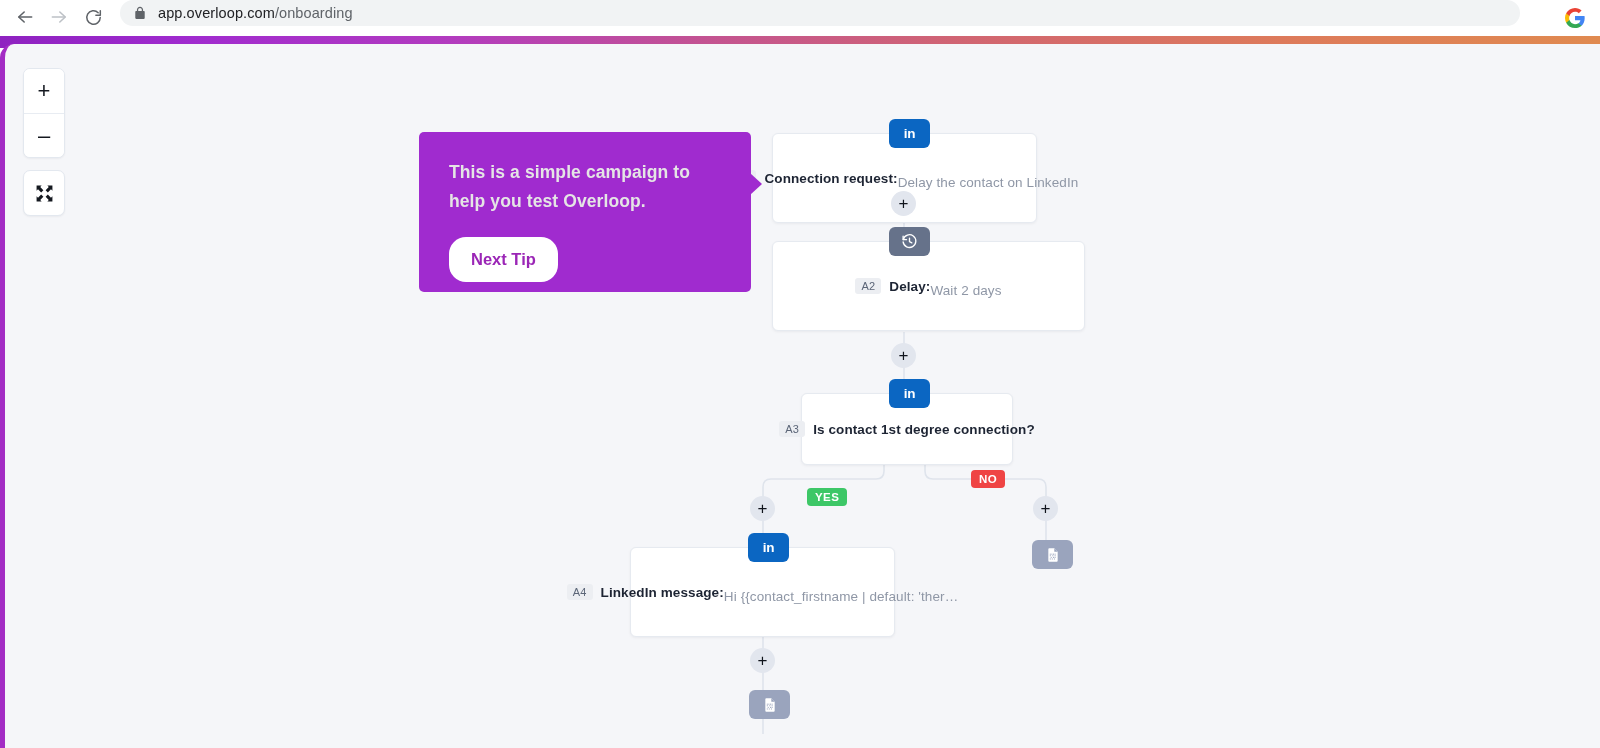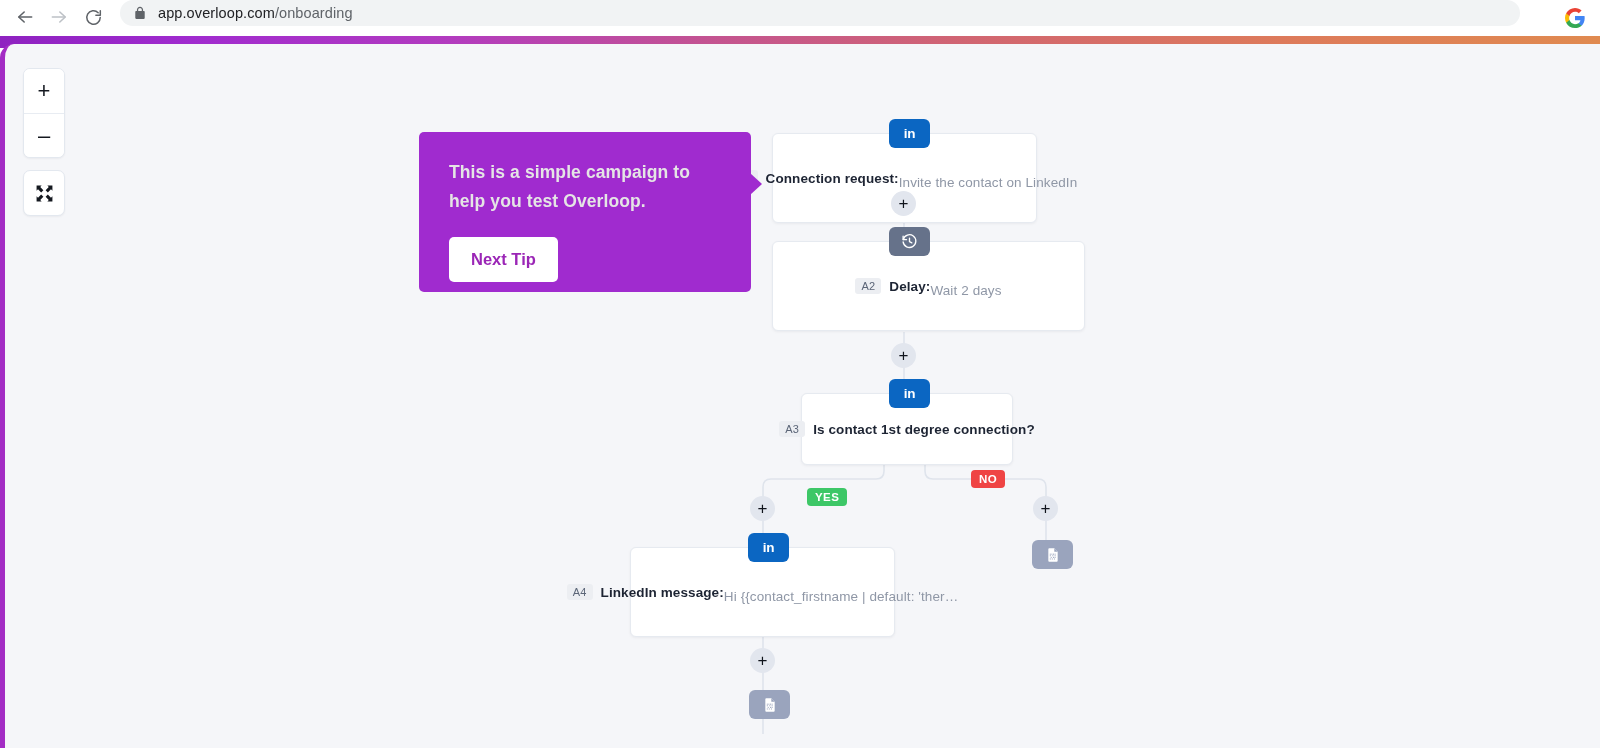--- a/index.html
+++ b/index.html
@@ -132,21 +132,21 @@
     letter-spacing: .1px;
   }
   .coach-btn {
     margin-top: 21px;
     display: inline-block;
     background: #ffffff;
     color: #9b26b6;
     font-size: 16.5px;
     font-weight: 700;
     border: none;
-    border-radius: 5px;
+    border-radius: 17px;
     padding: 13px 22px;
     cursor: pointer;
     font-family: "Liberation Sans", sans-serif;
   }
 
   
   .flow { position: absolute; inset: 0; }
   .flow-svg { position: absolute; left: 0; top: 0; width: 1600px; height: 704px; }
 
   .node-card {
@@ -332,21 +332,21 @@
 
         <line x1="1041" y1="465" x2="1041" y2="503"></line>
       </g>
     </svg>
 
     <div class="node-card" style="left:767px; top:89px; width:265px; height:90px;">
       <div class="node-title">
         <span class="node-tag">A1</span>
         <span>Connection request:</span>
       </div>
-      <div class="node-sub">Invite the contact on LinkedIn</div>
+      <div class="node-sub">Delay the contact on LinkedIn</div>
     </div>
     <div class="node-badge linkedin" style="left:884px; top:75px;">
       <span class="in">in</span>
     </div>
 
     <div class="plus-btn" style="left:886px; top:147px;">
       <span class="glyph">+</span>
     </div>
 
     <div class="node-card" style="left:767px; top:197px; width:313px; height:90px;">

